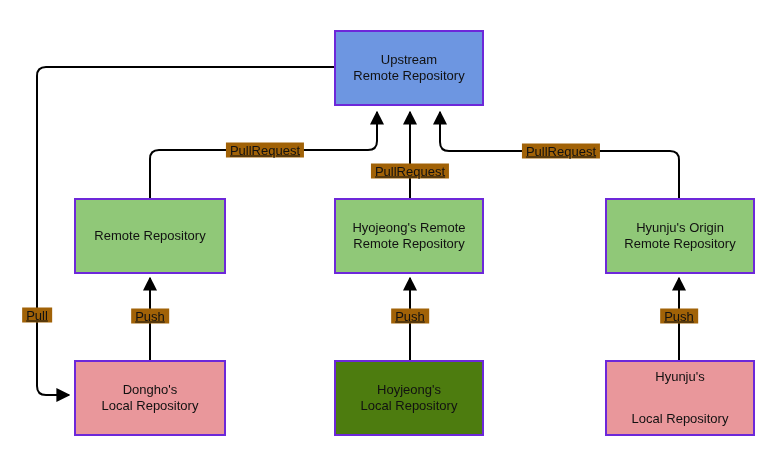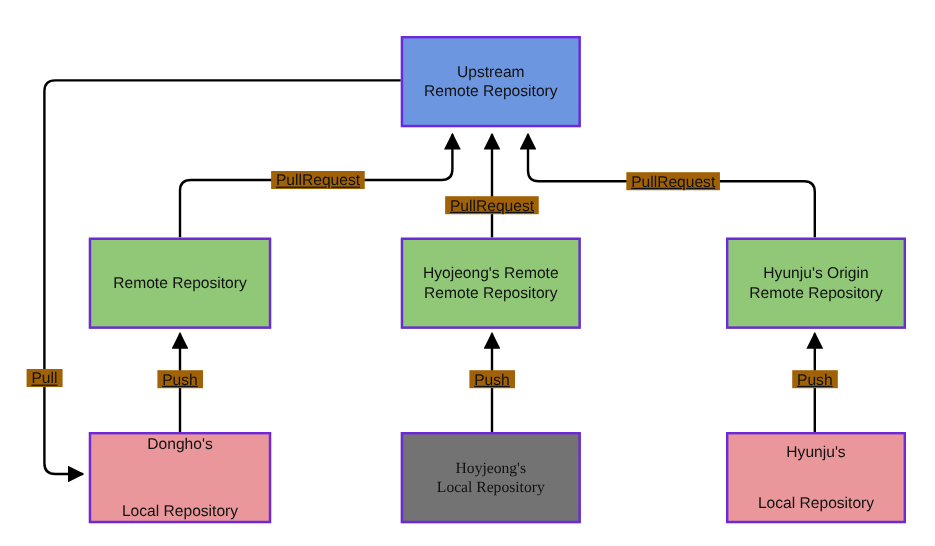--- a/index.html
+++ b/index.html
@@ -86,26 +86,26 @@
   <div id="n-hyojeong-origin" class="node" style="background: rgb(144, 200, 120);">
     <span>Hyojeong's Remote</span>
     <span>Remote Repository</span>
   </div>
 
   <div id="n-hyunju-origin" class="node" style="background: rgb(144, 200, 120);">
     <span>Hyunju's Origin</span>
     <span>Remote Repository</span>
   </div>
 
-  <div id="n-dongho-local" class="node" style="background: rgb(233, 151, 155); justify-content: space-between;">
+  <div id="n-dongho-local" class="node" style="background: rgb(233, 151, 155);">
     <span>Dongho's</span>
     <span>Local Repository</span>
   </div>
 
-  <div id="n-hoyjeong-local" class="node" style="background: #737373; font-family: Liberation Serif, serif;">
+  <div id="n-hoyjeong-local" class="node" style="background: #4d7c0f;">
     <span>Hoyjeong's</span>
     <span>Local Repository</span>
   </div>
 
   <div id="n-hyunju-local" class="node" style="background: rgb(233, 151, 155); gap: 26px;">
     <span>Hyunju's</span>
     <span>Local Repository</span>
   </div>
 
   <span id="l-pull" class="edge-label">Pull</span>

